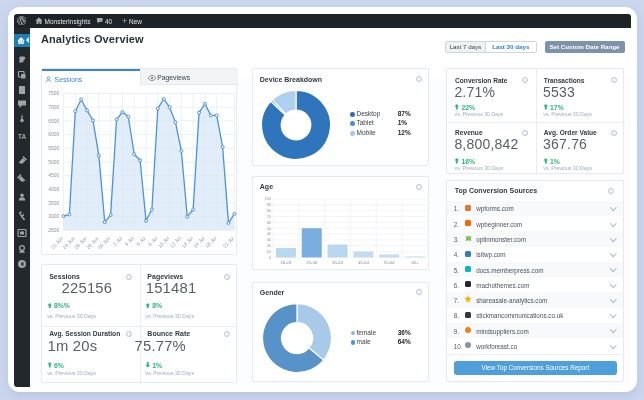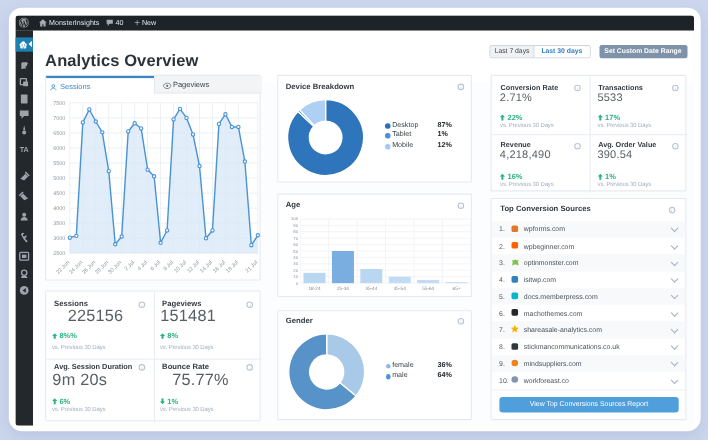--- a/index.html
+++ b/index.html
@@ -8,26 +8,26 @@
   .frame { position:absolute; left:8px; top:7px; width:629px; height:385px; background:#fff; border-radius:12px; box-shadow:0 5px 14px rgba(100,115,165,.18); }
   .shot { position:absolute; left:13.5px; top:13.5px; width:617px; height:373px; background:#fcfdfe; overflow:hidden; border-radius:3px; }
   .abs { position:absolute; }
   .abar { position:absolute; left:0; top:0; width:617px; height:14.5px; background:#1d2327; color:#dde0e3; font-size:6.5px; }
   .abar span { position:absolute; top:4px; }
   .sbar { position:absolute; left:0; top:14.5px; width:16px; height:358.5px; background:#23282d; }
   .sbact { position:absolute; left:0; top:5.7px; width:16px; height:13.3px; background:#1e7fb2; }
   .sbarrow { position:absolute; left:12.5px; top:3.7px; width:0; height:0; border-top:3px solid transparent; border-bottom:3px solid transparent; border-right:3.5px solid #fff; }
   .content { position:absolute; left:16px; top:14.5px; width:601px; height:358.5px; background:#fcfdfe; }
   .chead { position:absolute; left:0; top:0; width:601px; height:47px; background:#fff; }
-  .ctitle { position:absolute; left:11.5px; top:19px; font-size:15px; font-weight:bold; color:#2c3338; letter-spacing:.1px; }
+  .ctitle { position:absolute; left:11.5px; top:5px; font-size:11px; font-weight:bold; color:#2c3338; letter-spacing:.1px; }
   .card { position:absolute; background:#fff; border:1px solid #e6eaf0; border-radius:1px; }
   .cardtitle { position:absolute; font-size:7px; font-weight:bold; color:#323a42; }
   .info { position:absolute; width:6px; height:6px; border:1px solid #b9c5d2; border-radius:50%; color:#b9c5d2; font-size:4.5px; line-height:5px; text-align:center; }
   .bignum { position:absolute; font-size:14.8px; font-weight:400; color:#585f64; letter-spacing:.2px; }
-  .bignum2 { position:absolute; font-size:10px; font-weight:400; color:#585f64; letter-spacing:.2px; }
+  .bignum2 { position:absolute; font-size:14px; font-weight:400; color:#585f64; letter-spacing:.2px; }
   .green { position:absolute; font-size:6.8px; font-weight:bold; color:#2bb380; display:flex; align-items:center; }
   .vsprev { position:absolute; font-size:5.4px; letter-spacing:-0.1px; color:#9fafc0; }
   .legdot { position:absolute; width:4.6px; height:4.6px; border-radius:50%; }
   .leglab { position:absolute; font-size:6.5px; color:#3c434a; }
   .legval { position:absolute; font-size:6.5px; font-weight:bold; color:#23282d; }
   .srow { position:absolute; left:0; width:176px; height:15.3px; font-size:6.3px; color:#49525a; }
   .srow .n { position:absolute; left:6.5px; top:4.6px; color:#555d65; }
   .srow .t { position:absolute; left:29px; top:4.6px; }
   .srow .chev { position:absolute; left:163.5px; top:4.5px; width:4.5px; height:4.5px; border-right:1.2px solid #a3b3c7; border-bottom:1.2px solid #a3b3c7; transform:rotate(45deg); }
   .srow .ic { position:absolute; left:17.5px; top:4px; width:6px; height:6px; border-radius:1.5px; }
@@ -238,30 +238,30 @@
     <div class="cardtitle" style="left:105.75px;top:8.5px;">Pageviews</div>
     <div class="info" style="left:182.8px;top:9.0px;">i</div>
     <div class="bignum" style="left:104.15px;top:15.5px;">151481</div>
     <div class="green" style="left:103.55px;top:37.0px;"><svg width="5.5" height="5.5" viewBox="0 0 10 10" style="margin-right:1.5px">
           <path d="M5 0 9.3 4.6 6.7 4.6 6.7 10 3.3 10 3.3 4.6 0.7 4.6z" fill="#2bb380"></path>
         </svg>8%</div>
     <div class="vsprev" style="left:103.75px;top:48.0px;">vs. Previous 30 Days</div>
       <div class="abs" style="left:0px;top:60.7px;width:98.15px;height:1px;background:#e9edf2;"></div>
     <div class="cardtitle" style="left:7.6px;top:65.3px;font-size:6.7px;">Avg. Session Duration</div>
     <div class="info" style="left:84.65px;top:65.8px;">i</div>
-    <div class="bignum" style="left:6.0px;top:73.2px;">9m 20s</div>
+    <div class="bignum" style="left:6.0px;top:73.2px;">1m 20s</div>
     <div class="green" style="left:5.4px;top:96.7px;"><svg width="5.5" height="5.5" viewBox="0 0 10 10" style="margin-right:1.5px">
           <path d="M5 0 9.3 4.6 6.7 4.6 6.7 10 3.3 10 3.3 4.6 0.7 4.6z" fill="#2bb380"></path>
         </svg>6%</div>
     <div class="vsprev" style="left:5.6px;top:105.2px;">vs. Previous 30 Days</div>
       <div class="abs" style="left:98.15px;top:60.7px;width:1px;height:58px;background:#e9edf2;"></div>
       <div class="abs" style="left:98.15px;top:60.7px;width:98.15px;height:1px;background:#e9edf2;"></div>
     <div class="cardtitle" style="left:105.75px;top:65.3px;">Bounce Rate</div>
     <div class="info" style="left:182.8px;top:65.8px;">i</div>
-    <div class="bignum" style="left:115px;top:73.2px;text-align:right;">75.77%</div>
+    <div class="bignum" style="left:93px;top:73.2px;text-align:right;">75.77%</div>
     <div class="green" style="left:103.55px;top:96.7px;"><svg width="5.5" height="5.5" viewBox="0 0 10 10" style="margin-right:1.5px">
           <path d="M5 10 9.3 5.4 6.7 5.4 6.7 0 3.3 0 3.3 5.4 0.7 5.4z" fill="#2bb380"></path>
         </svg>1%</div>
     <div class="vsprev" style="left:103.75px;top:105.2px;">vs. Previous 30 Days</div>
   </div>
 
   <div class="card" style="left:238.5px;top:54.5px;width:177.1px;height:98px;">
     <div class="cardtitle" style="left:6.8px;top:6.5px;">Device Breakdown</div>
     <div class="info" style="right:6px;top:7px;">i</div>
     <svg class="abs" style="left:0;top:0" width="177" height="98" viewBox="0 0 177 98">
@@ -355,30 +355,30 @@
     <div class="cardtitle" style="left:96.6px;top:7.7px;font-size:6.6px;">Transactions</div>
     <div class="info" style="left:163.9px;top:8.2px;">i</div>
     <div class="bignum2" style="left:95.9px;top:14.9px;">5533</div>
     <div class="green" style="left:95.9px;top:34.5px;"><svg width="5.5" height="5.5" viewBox="0 0 10 10" style="margin-right:1.5px">
           <path d="M5 0 9.3 4.6 6.7 4.6 6.7 10 3.3 10 3.3 4.6 0.7 4.6z" fill="#2bb380"></path>
         </svg>17%</div>
     <div class="vsprev" style="left:96.1px;top:41.6px;">vs. Previous 30 Days</div>
       <div class="abs" style="left:0px;top:52.5px;width:88.7px;height:1px;background:#e9edf2;"></div>
     <div class="cardtitle" style="left:7.9px;top:60.2px;font-size:6.6px;">Revenue</div>
     <div class="info" style="left:75.2px;top:60.7px;">i</div>
-    <div class="bignum2" style="left:7.2px;top:67.4px;">4,218,490</div>
+    <div class="bignum2" style="left:7.2px;top:67.4px;">8,800,842</div>
     <div class="green" style="left:7.2px;top:88.5px;"><svg width="5.5" height="5.5" viewBox="0 0 10 10" style="margin-right:1.5px">
           <path d="M5 0 9.3 4.6 6.7 4.6 6.7 10 3.3 10 3.3 4.6 0.7 4.6z" fill="#2bb380"></path>
         </svg>16%</div>
     <div class="vsprev" style="left:7.4px;top:95.5px;">vs. Previous 30 Days</div>
       <div class="abs" style="left:88.7px;top:52.5px;width:1px;height:53.2px;background:#e9edf2;"></div>
       <div class="abs" style="left:88.7px;top:52.5px;width:88.7px;height:1px;background:#e9edf2;"></div>
     <div class="cardtitle" style="left:96.6px;top:60.2px;font-size:6.6px;">Avg. Order Value</div>
     <div class="info" style="left:163.9px;top:60.7px;">i</div>
-    <div class="bignum2" style="left:95.9px;top:67.4px;">390.54</div>
+    <div class="bignum2" style="left:95.9px;top:67.4px;">367.76</div>
     <div class="green" style="left:95.9px;top:88.5px;"><svg width="5.5" height="5.5" viewBox="0 0 10 10" style="margin-right:1.5px">
           <path d="M5 0 9.3 4.6 6.7 4.6 6.7 10 3.3 10 3.3 4.6 0.7 4.6z" fill="#2bb380"></path>
         </svg>1%</div>
     <div class="vsprev" style="left:96.1px;top:95.5px;">vs. Previous 30 Days</div>
   </div>
 
   <div class="card" style="left:432.7px;top:166.9px;width:177.4px;height:201.3px;">
     <div class="cardtitle" style="left:7.6px;top:6px;">Top Conversion Sources</div>
     <div class="info" style="right:9px;top:6.5px;">i</div>
     <div class="srow" style="top:19.5px;background:#f7f9fb;">

